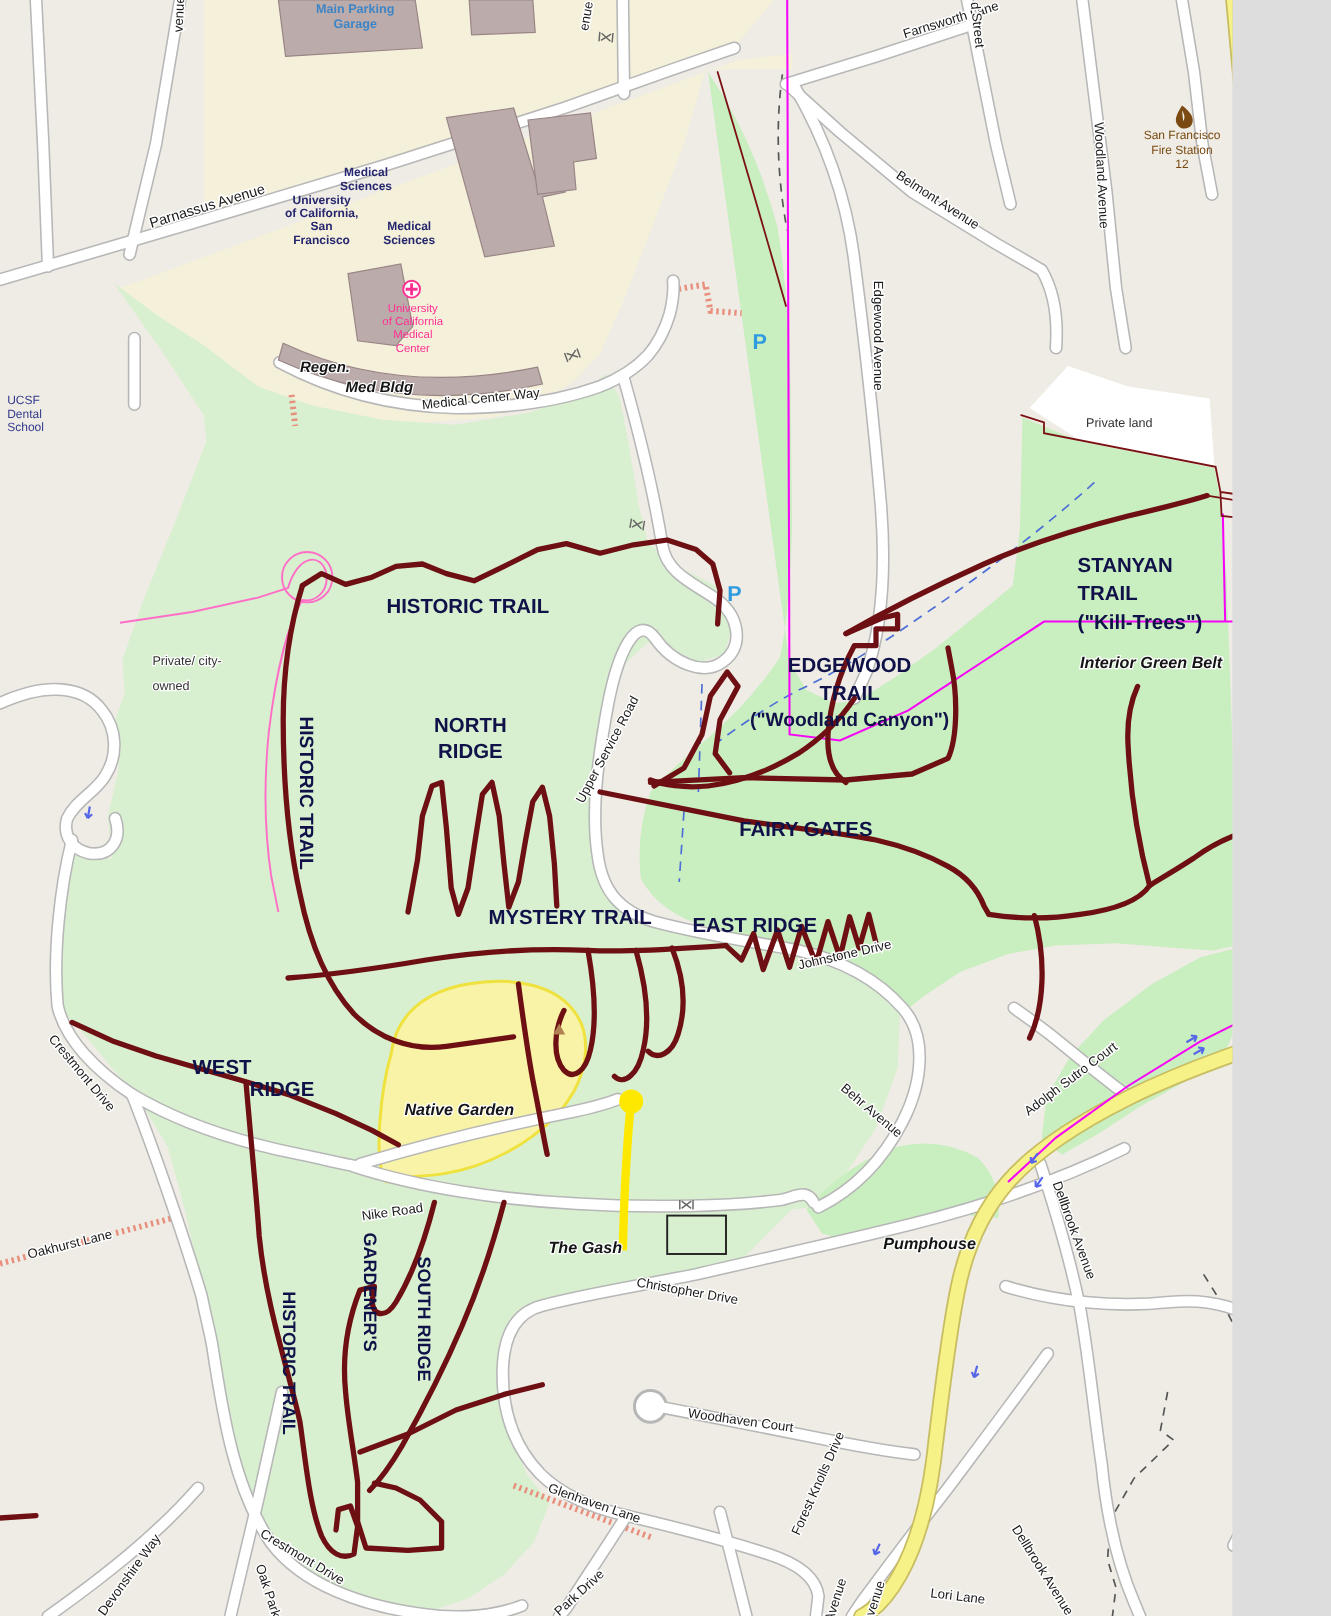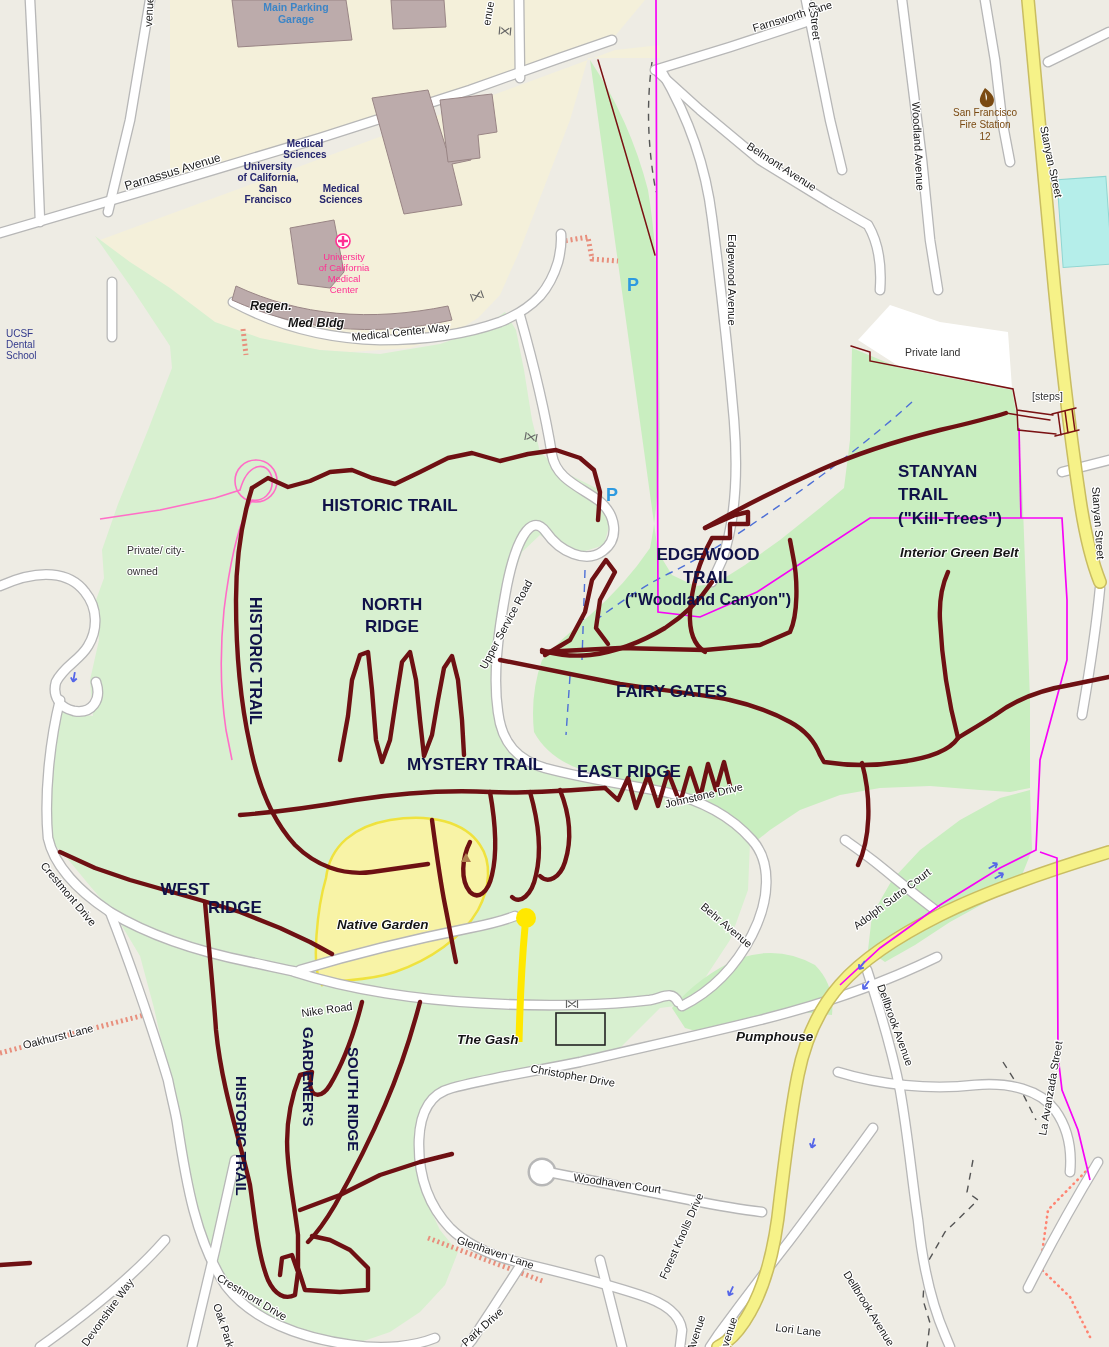--- a/index.html
+++ b/index.html
@@ -1,16 +1,16 @@
 <!DOCTYPE html>
 <html><head>
 <meta charset="utf-8">
 <style>
   html,body{margin:0;padding:0;background:#ddd;}
-  .wrap{position:relative;width:1109px;height:1347px;overflow:hidden;
+  .wrap{position:relative;width:1027px;height:1347px;overflow:hidden;
         font-family:"Liberation Sans",sans-serif;text-align:center;}
   svg{position:absolute;left:0;top:0;}
   
   .rc{fill:none;stroke:#b7b7b7;stroke-width:11;stroke-linecap:round;stroke-linejoin:round;}
   .rf{fill:none;stroke:#ffffff;stroke-width:8.4;stroke-linecap:round;stroke-linejoin:round;}
   .yc{fill:none;stroke:#c9bd62;stroke-width:14;stroke-linecap:round;stroke-linejoin:round;}
   .yf{fill:none;stroke:#f6f288;stroke-width:11;stroke-linecap:round;stroke-linejoin:round;}
   
   .t {fill:none;stroke:#6e1013;stroke-width:4.4;stroke-linecap:round;stroke-linejoin:round;}
   .tt{fill:none;stroke:#7a1113;stroke-width:1.5;stroke-linecap:round;}

